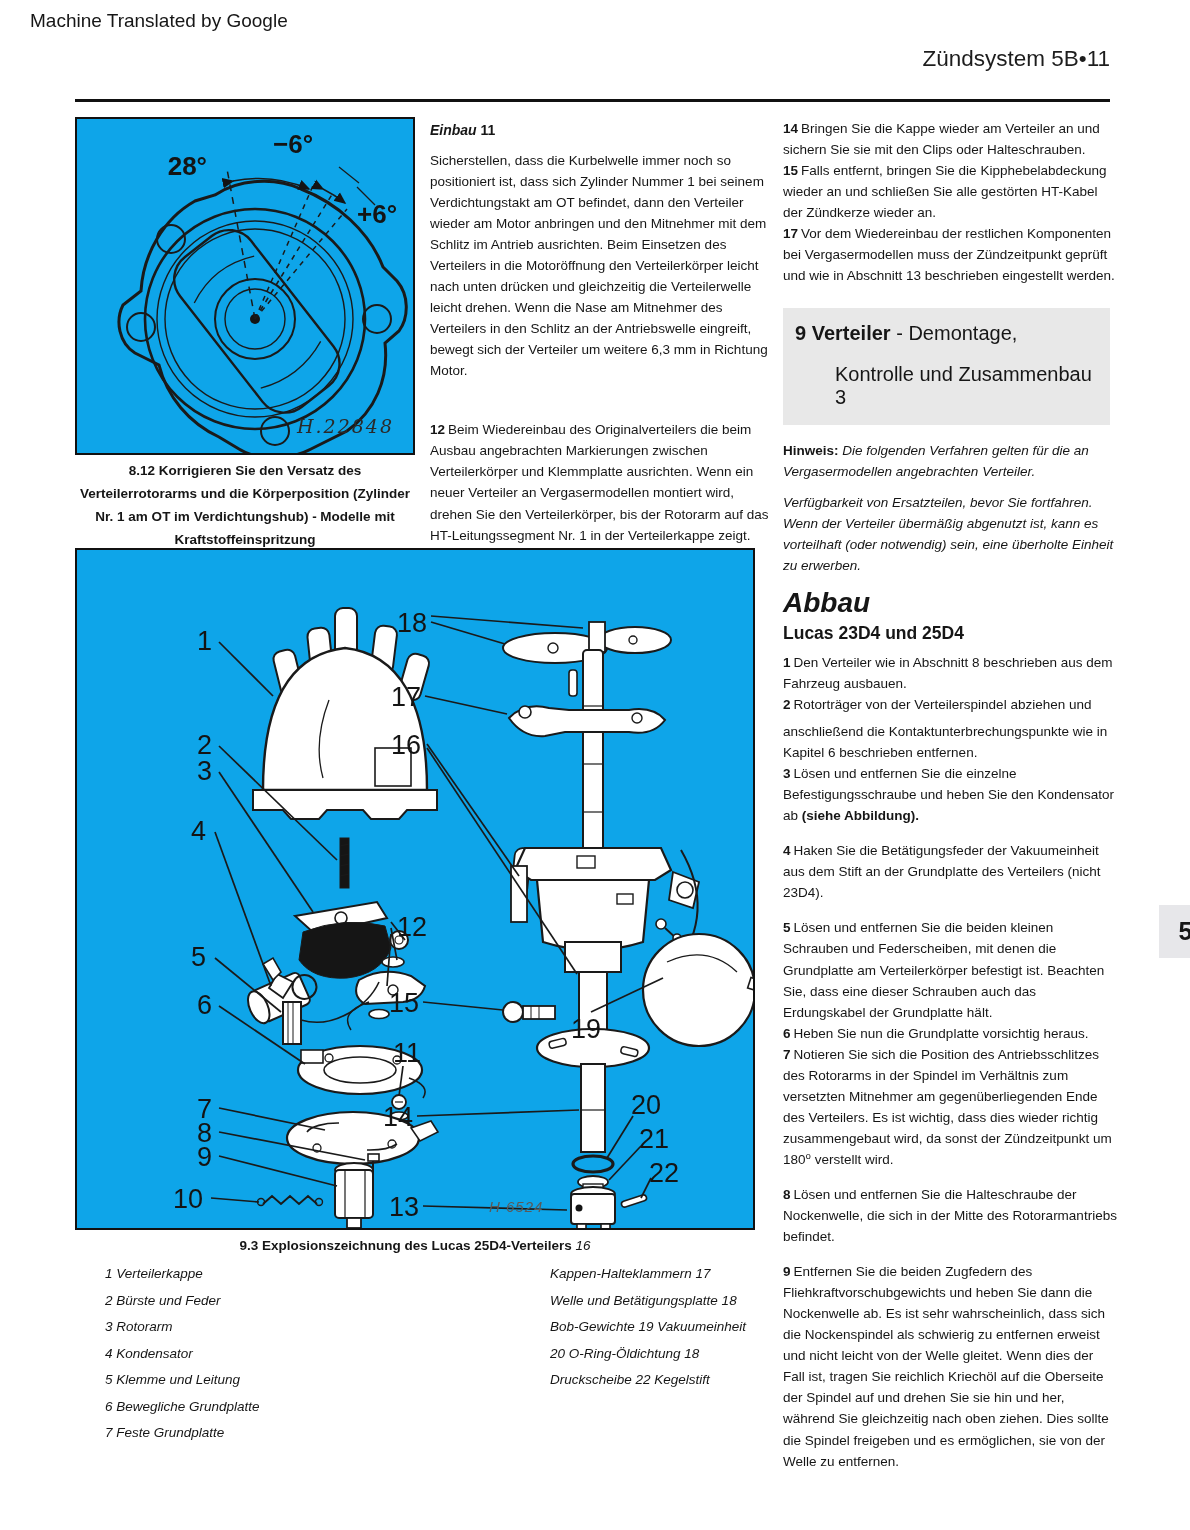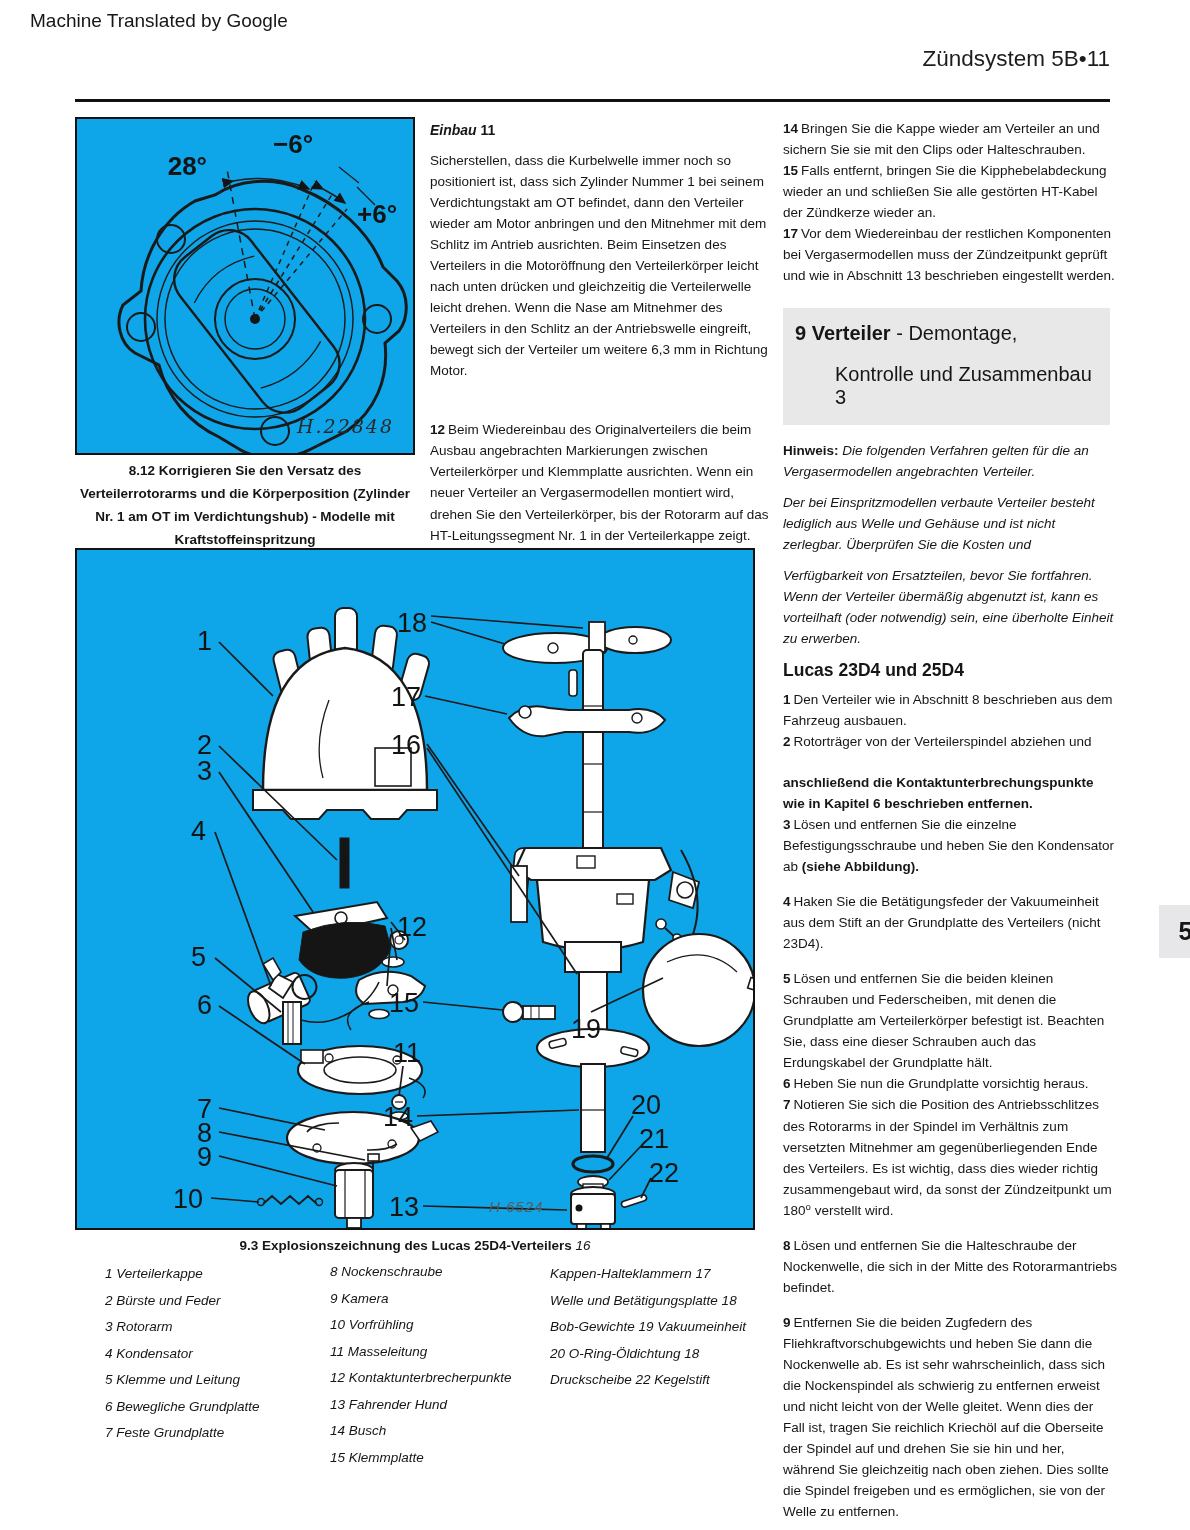--- a/index.html
+++ b/index.html
@@ -100,29 +100,29 @@
     <p class="step"><b class="num">15</b><span>Falls entfernt, bringen Sie die Kipphebelabdeckung wieder an und schließen Sie alle gestörten HT-Kabel der Zündkerze wieder an.</span></p>
     <p class="step"><b class="num">17</b><span>Vor dem Wiedereinbau der restlichen Komponenten bei Vergasermodellen muss der Zündzeitpunkt geprüft und wie in Abschnitt 13 beschrieben eingestellt werden.</span></p>
 
     <div class="graybox" style="margin-top:22px;width:305px;">
       <div class="l1"><b>9 Verteiler</b><span> - Demontage,</span></div>
       <div class="l2">Kontrolle und Zusammenbau 3</div>
     </div>
 
     <div class="noteblock" style="margin-top:16px;">
       <p><span class="nlabel">Hinweis:</span> <span>Die folgenden Verfahren gelten für die an Vergasermodellen angebrachten Verteiler.</span></p>
-      <p>Der bei Einspritzmodellen verbaute Verteiler besteht lediglich aus Welle und Gehäuse und ist nicht zerlegbar. Überprüfen Sie die Kosten und</p>
       <p>Verfügbarkeit von Ersatzteilen, bevor Sie fortfahren. Wenn der Verteiler übermäßig abgenutzt ist, kann es vorteilhaft (oder notwendig) sein, eine überholte Einheit zu erwerben.</p>
     </div>
 
+    <div class="abbauh">Abbau</div>
     <div class="abbausub">Lucas 23D4 und 25D4</div>
 
     <p class="step"><b class="num">1</b><span>Den Verteiler wie in Abschnitt 8 beschrieben aus dem Fahrzeug ausbauen.</span></p>
     <p class="step"><b class="num">2</b><span>Rotorträger von der Verteilerspindel abziehen und</span></p>
-    <p class="step" style="margin-top:20px;font-weight:bold;"><span>anschließend die Kontaktunterbrechungspunkte wie in Kapitel 6 beschrieben entfernen.</span></p>
+    <p class="step" style="margin-top:6px;"><span>anschließend die Kontaktunterbrechungspunkte wie in Kapitel 6 beschrieben entfernen.</span></p>
     <p class="step"><b class="num">3</b><span>Lösen und entfernen Sie die einzelne Befestigungsschraube und heben Sie den Kondensator ab </span><b>(siehe Abbildung).</b></p>
     <p class="step gap"><b class="num">4</b><span>Haken Sie die Betätigungsfeder der Vakuumeinheit aus dem Stift an der Grundplatte des Verteilers (nicht 23D4).</span></p>
     <p class="step gap"><b class="num">5</b><span>Lösen und entfernen Sie die beiden kleinen Schrauben und Federscheiben, mit denen die Grundplatte am Verteilerkörper befestigt ist. Beachten Sie, dass eine dieser Schrauben auch das Erdungskabel der Grundplatte hält.</span></p>
     <p class="step"><b class="num">6</b><span>Heben Sie nun die Grundplatte vorsichtig heraus.</span></p>
     <p class="step"><b class="num">7</b><span>Notieren Sie sich die Position des Antriebsschlitzes des Rotorarms in der Spindel im Verhältnis zum versetzten Mitnehmer am gegenüberliegenden Ende des Verteilers. Es ist wichtig, dass dies wieder richtig zusammengebaut wird, da sonst der Zündzeitpunkt um 180⁰ verstellt wird.</span></p>
     <p class="step gap"><b class="num">8</b><span>Lösen und entfernen Sie die Halteschraube der Nockenwelle, die sich in der Mitte des Rotorarmantriebs befindet.</span></p>
     <p class="step gap"><b class="num">9</b><span>Entfernen Sie die beiden Zugfedern des Fliehkraftvorschubgewichts und heben Sie dann die Nockenwelle ab. Es ist sehr wahrscheinlich, dass sich die Nockenspindel als schwierig zu entfernen erweist und nicht leicht von der Welle gleitet. Wenn dies der Fall ist, tragen Sie reichlich Kriechöl auf die Oberseite der Spindel auf und drehen Sie sie hin und her, während Sie gleichzeitig nach oben ziehen. Dies sollte die Spindel freigeben und es ermöglichen, sie von der Welle zu entfernen.</span></p>
   </div>
 
   <div class="abs tab5b" style="left:1119px;top:905px;width:71px;height:53px;margin-left:40px;">5B</div>
@@ -362,30 +362,20 @@
 
   <div class="abs parts" style="left:105px;top:1264px;width:215px;">
     <div>1 Verteilerkappe</div>
     <div>2 Bürste und Feder</div>
     <div>3 Rotorarm</div>
     <div>4 Kondensator</div>
     <div>5 Klemme und Leitung</div>
     <div>6 Bewegliche Grundplatte</div>
     <div>7 Feste Grundplatte</div>
   </div>
-  <div class="abs parts" style="left:330px;top:1262px;width:215px;">
-    <div>8 Nockenschraube</div>
-    <div>9 Kamera</div>
-    <div>10 Vorfrühling</div>
-    <div>11 Masseleitung</div>
-    <div>12 Kontaktunterbrecherpunkte</div>
-    <div>13 Fahrender Hund</div>
-    <div>14 Busch</div>
-    <div>15 Klemmplatte</div>
-  </div>
   <div class="abs parts" style="left:550px;top:1264px;width:230px;">
     <div>Kappen-Halteklammern 17</div>
     <div>Welle und Betätigungsplatte 18</div>
     <div>Bob-Gewichte 19 Vakuumeinheit</div>
     <div>20 O-Ring-Öldichtung 18</div>
     <div>Druckscheibe 22 Kegelstift</div>
   </div>
 
 </div>
 

